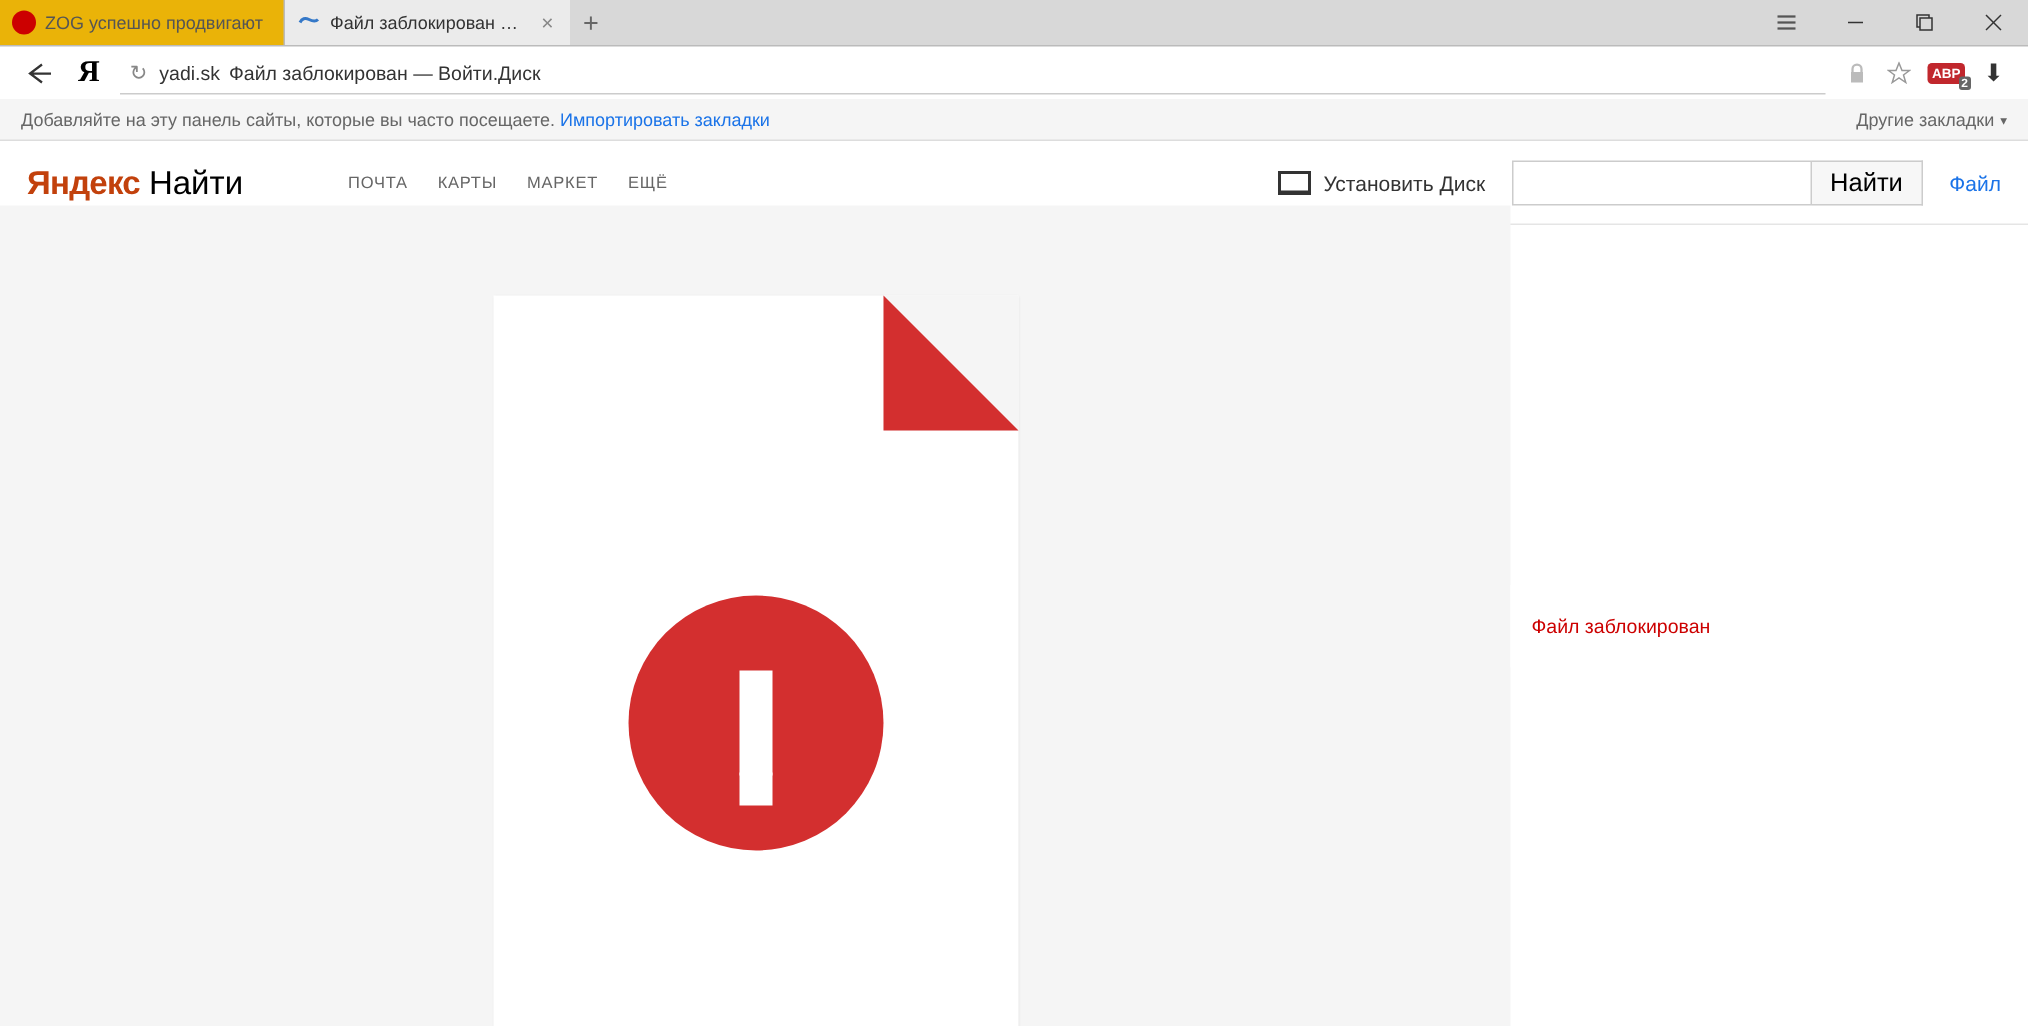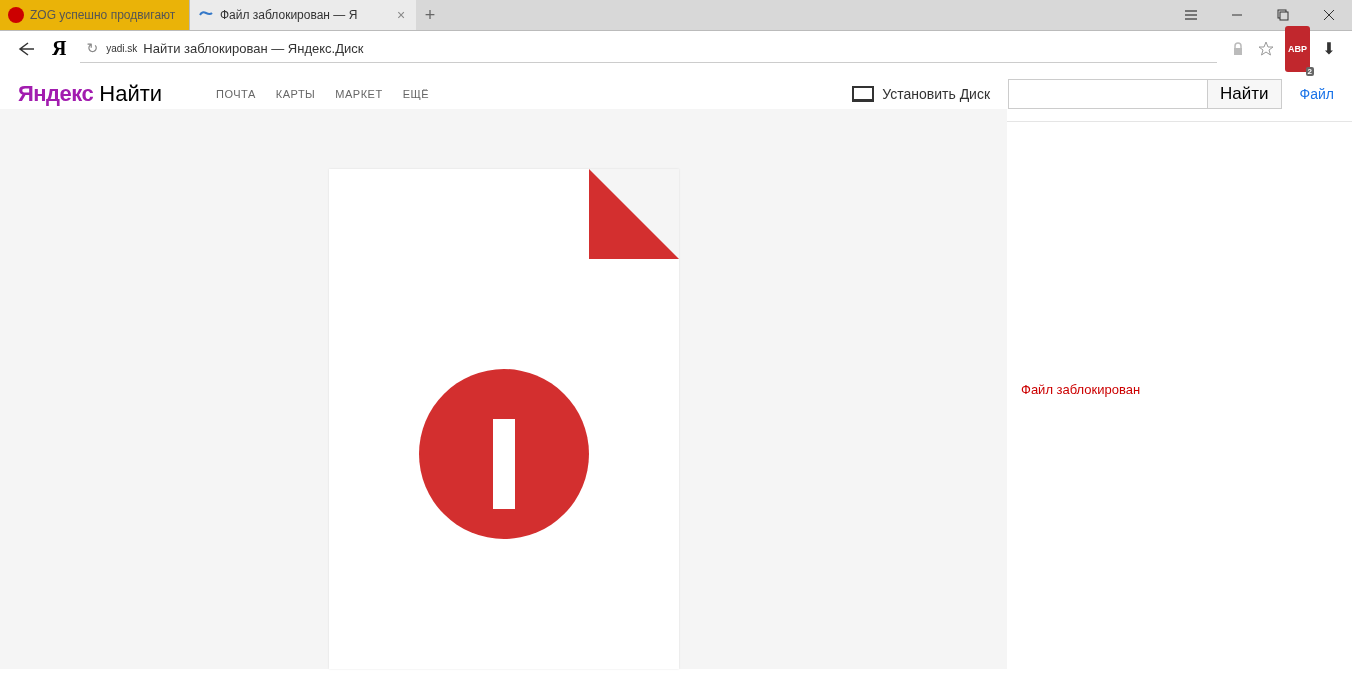--- a/index.html
+++ b/index.html
@@ -3,58 +3,58 @@
 <meta charset="utf-8">
 <style>
 * { margin: 0; padding: 0; box-sizing: border-box; }
 body { font-family: Arial, sans-serif; background: #fff; width: 1352px; height: 684px; overflow: hidden; }
 
 
 .browser-chrome { background: #d8d8d8; }
 .tab-strip { display: flex; align-items: center; height: 30px; }
 .tab { display: flex; align-items: center; padding: 0 8px; height: 30px; font-size: 12px; }
 .tab-inactive { background: #eab308; color: #555; width: 190px; border-right: 1px solid #bbb; }
-.tab-active { background: #ebebeb; color: #333; width: 226px; position: relative; }
+.tab-active { background: #ebebeb; color: #333; width: 190px; position: relative; }
 .tab-favicon { width: 16px; height: 16px; margin-right: 6px; flex-shrink: 0; }
 .favicon-red { background: #c00; border-radius: 50%; }
 .tab-title { white-space: nowrap; overflow: hidden; text-overflow: ellipsis; flex: 1; }
 .tab-close { width: 14px; height: 14px; margin-left: 4px; color: #888; font-size: 14px; line-height: 14px; text-align: center; cursor: pointer; }
 .new-tab-btn { width: 28px; height: 28px; display: flex; align-items: center; justify-content: center; color: #666; font-size: 18px; cursor: pointer; }
 
 .window-controls { position: absolute; top: 0; right: 0; display: flex; height: 30px; align-items: center; }
 .win-ctrl { width: 46px; height: 30px; display: flex; align-items: center; justify-content: center; color: #333; cursor: pointer; }
 .menu-btn { width: 46px; display: flex; align-items: center; justify-content: center; }
 
 
 .address-row { display: flex; align-items: center; height: 36px; background: #fff; padding: 0 6px; border-top: 1px solid #bbb; }
 .nav-btn { width: 36px; height: 36px; display: flex; align-items: center; justify-content: center; cursor: pointer; color: #333; }
 .yandex-y { font-family: Georgia, serif; font-size: 20px; font-weight: bold; color: #000; padding: 0 10px; cursor: pointer;}
 .address-bar { flex: 1; display: flex; align-items: center; height: 28px; border-bottom: 1px solid #ccc; padding: 0 6px; margin: 0 4px; }
 .reload-btn { color: #888; font-size: 14px; margin-right: 8px; cursor: pointer; }
-.addr-host { color: #333; font-size: 10px; margin-right: 6px; }
+.addr-host { color: #333; font-size: 13px; margin-right: 6px; }
 .addr-title { color: #333; font-size: 13px; }
 .addr-actions { display: flex; align-items: center; gap: 10px; padding: 0 8px; }
 .addr-icon { width: 18px; height: 18px; display: flex; align-items: center; justify-content: center; color: #999; cursor: pointer; }
-.abp-icon { background: #c1272d; color: #fff; font-size: 9px; font-weight: bold; border-radius: 3px; padding: 18px 3px; position: relative; }
+.abp-icon { background: #c1272d; color: #fff; font-size: 9px; font-weight: bold; border-radius: 3px; padding: 2px 3px; position: relative; }
 .abp-badge { position: absolute; bottom: -4px; right: -4px; background: #666; color: #fff; font-size: 8px; padding: 0 2px; border-radius: 2px; }
 .download-icon { font-size: 16px; color: #333; }
 
 
 .bookmarks-bar { display: flex; align-items: center; justify-content: space-between; height: 28px; background: #f5f5f5; padding: 0 14px; font-size: 12px; color: #666; border-bottom: 1px solid #ddd; }
 .bm-text { color: #666; }
 .bm-link { color: #1a73e8; cursor: pointer; }
 .other-bookmarks { color: #666; cursor: pointer; display: flex; align-items: center; }
 .other-bookmarks::after { content: "▾"; margin-left: 4px; font-size: 9px; }
 
 
 .yd-header { display: flex; align-items: center; height: 56px; padding: 0 18px; background: #fff; border-bottom: 1px solid #e5e5e5; }
 .yd-logo { display: flex; align-items: baseline; font-size: 22px; cursor: pointer; }
-.yd-logo-yandex { color: #a21caf; font-weight: bold; letter-spacing: -0.5px; }
+.yd-logo-yandex { color: #c2410c; font-weight: bold; letter-spacing: -0.5px; }
 .yd-logo-disk { color: #000; font-weight: 300; margin-left: 6px; }
-.yd-nav { display: flex; gap: 20px; margin-left: 54px; }
+.yd-nav { display: flex; gap: 20px; margin-left: 70px; }
 .yd-nav a { text-transform: uppercase; font-size: 11px; color: #666; letter-spacing: 0.5px; cursor: pointer; text-decoration: none; }
 .yd-right { margin-left: auto; display: flex; align-items: center; gap: 18px; }
 .yd-install { display: flex; align-items: center; gap: 8px; color: #333; font-size: 14px; cursor: pointer; }
 .laptop-icon { width: 22px; height: 16px; border: 2px solid #333; border-bottom-width: 3px; display: inline-block; }
 .yd-search-box { display: flex; }
 .yd-search-input { width: 200px; height: 30px; border: 1px solid #ccc; padding: 0 6px; font-size: 13px; outline: none; }
 .yd-search-btn { height: 30px; padding: 0 12px; border: 1px solid #ccc; border-left: none; background: #f7f7f7; font-size: 17px; cursor: pointer; }
 .yd-login { color: #1a73e8; font-size: 14px; cursor: pointer; }
 
 
@@ -121,39 +121,48 @@
   <div class="address-row">
     <div class="nav-btn">
       <svg width="20" height="20" viewBox="0 0 20 20">
           <path d="M14 4 L6 10 L14 16 M6 10 L20 10" stroke="#333" stroke-width="1.5" fill="none"></path>
         </svg>
     </div>
     <div class="yandex-y">Я</div>
     <div class="address-bar">
       <span class="reload-btn">↻</span>
       <span class="addr-host">yadi.sk</span>
-      <span class="addr-title">Найти заблокирован — Яндекс.Диск</span>
+      <span class="addr-title">Файл заблокирован — Войти.Диск</span>
     </div>
     <div class="addr-actions">
       <span class="addr-icon">
         <svg width="14" height="14" viewBox="0 0 14 14">
             <rect x="3" y="6" width="8" height="7" fill="#bbb"></rect>
             <path d="M4 6 V4 a3 3 0 0 1 6 0 V6" stroke="#bbb" stroke-width="1.5" fill="none"></path>
           </svg>
       </span>
       <span class="addr-icon">
         <svg width="16" height="16" viewBox="0 0 16 16">
             <path d="M8 1 L10 6 L15 6 L11 9 L12.5 14 L8 11 L3.5 14 L5 9 L1 6 L6 6 Z" fill="none" stroke="#999" stroke-width="1"></path>
           </svg>
       </span>
       <span class="abp-icon">ABP<span class="abp-badge">2</span></span>
       <span class="addr-icon download-icon">⬇</span>
     </div>
   </div>
 
+  <div class="bookmarks-bar">
+    <div>
+      <span class="bm-text">Добавляйте на эту панель сайты, которые вы часто посещаете.</span>
+      <span class="bm-link">Импортировать закладки</span>
+    </div>
+    <div class="other-bookmarks">
+      <span>Другие закладки</span>
+    </div>
+  </div>
 </div>
 
 <div class="yd-header">
   <div class="yd-logo">
     <span class="yd-logo-yandex">Яндекс</span>
     <span class="yd-logo-disk">Найти</span>
   </div>
   <div class="yd-nav">
     <a>ПОЧТА</a>
     <a>КАРТЫ</a>

